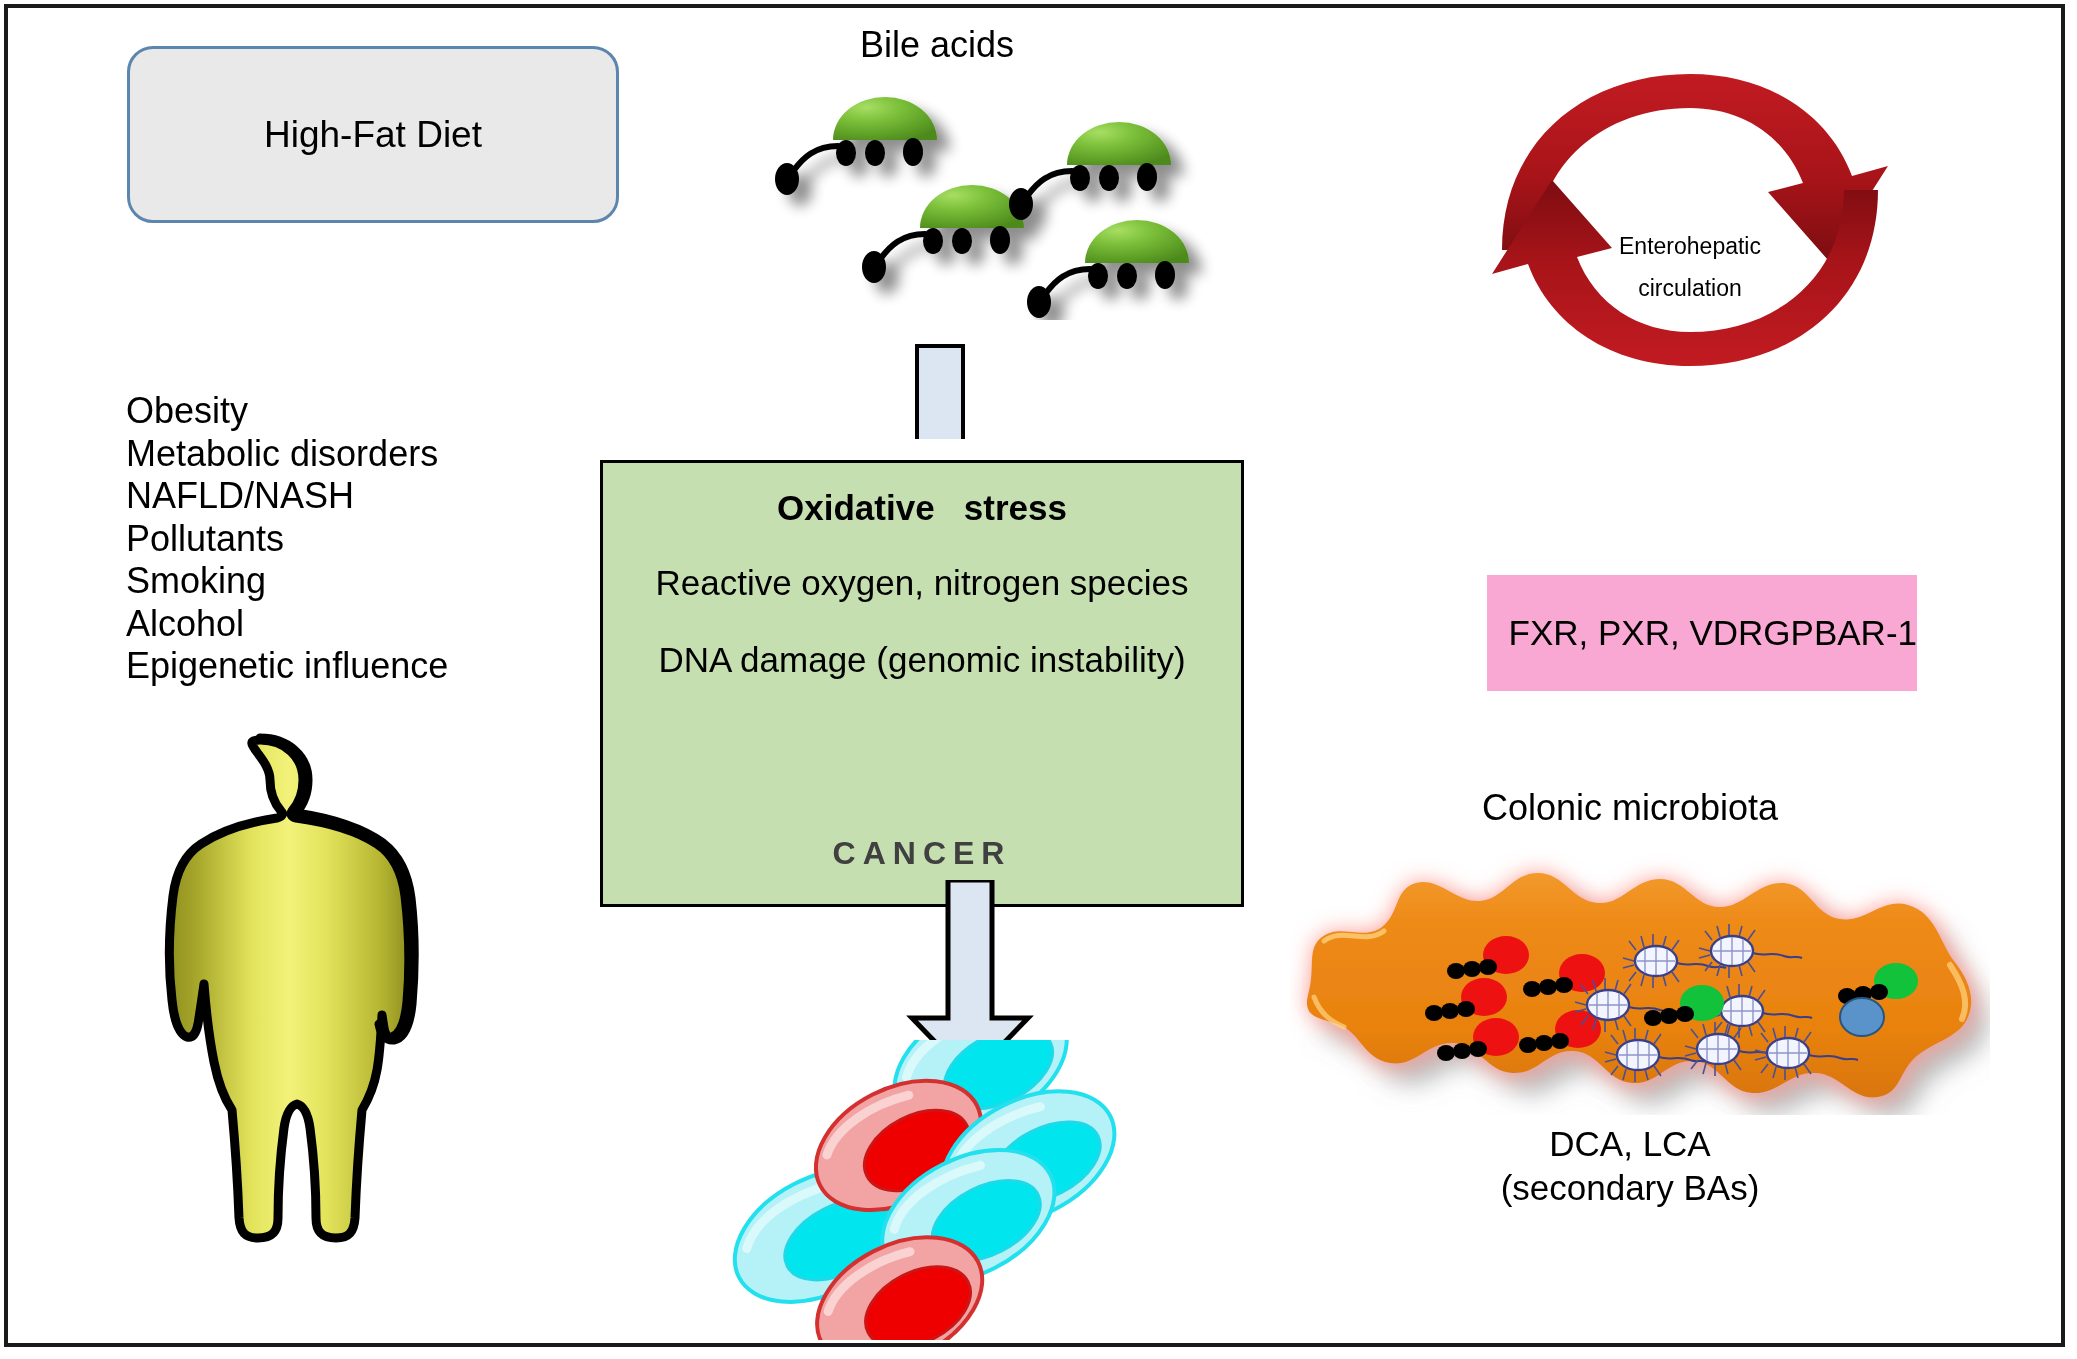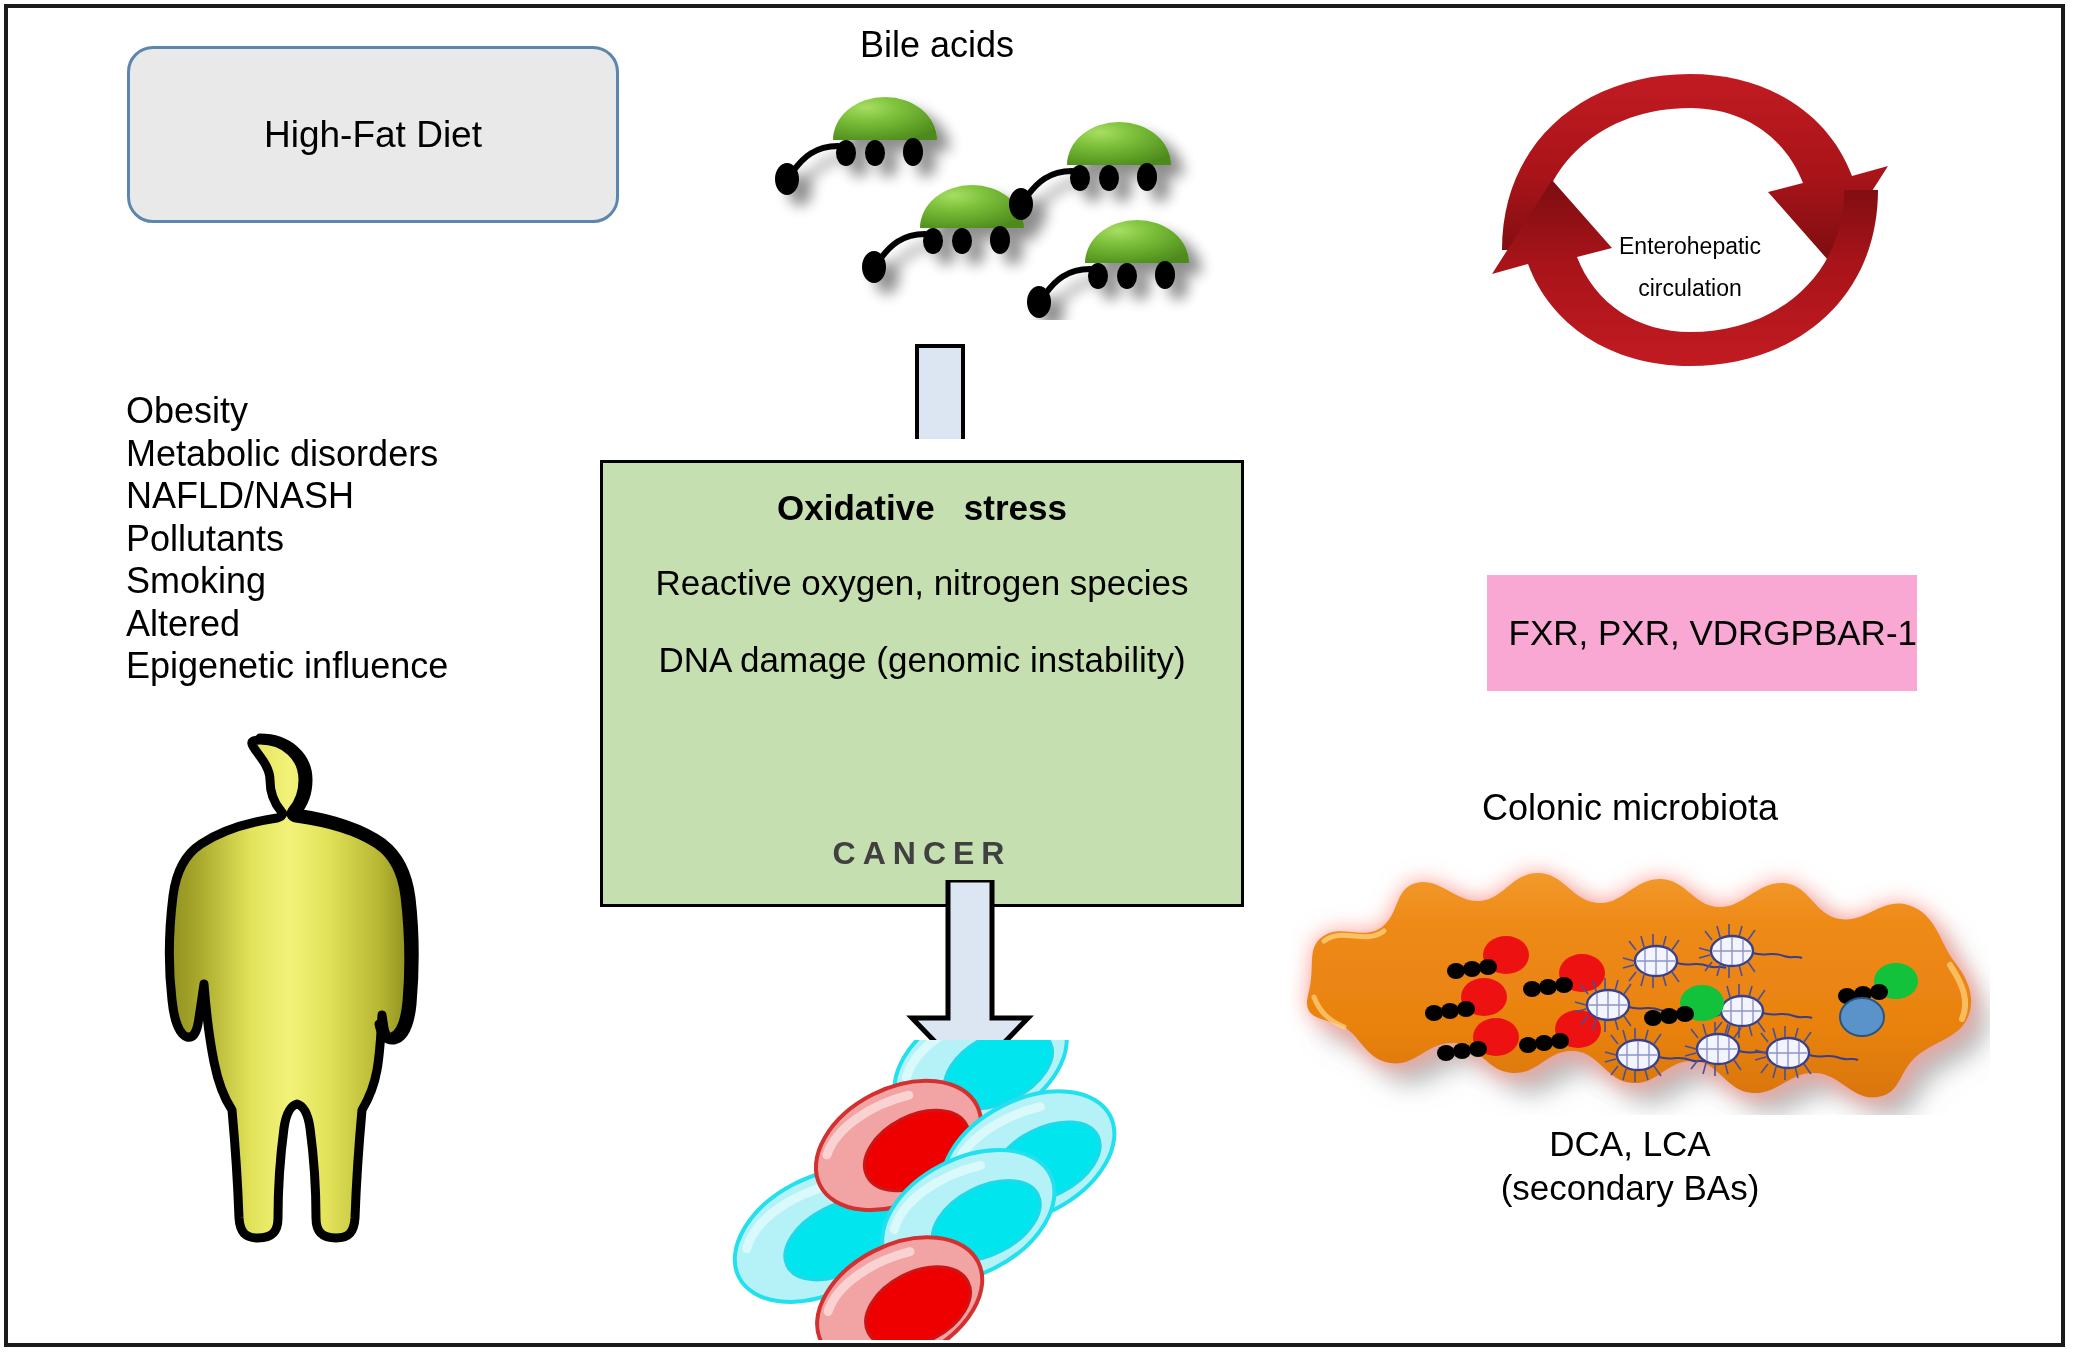--- a/index.html
+++ b/index.html
@@ -252,21 +252,21 @@
   <div id="hfd-box">
     <span class="label">High-Fat Diet</span>
   </div>
 
   <div id="risk-list">
     <div class="risk-item">Obesity</div>
     <div class="risk-item">Metabolic disorders</div>
     <div class="risk-item">NAFLD/NASH</div>
     <div class="risk-item">Pollutants</div>
     <div class="risk-item">Smoking</div>
-    <div class="risk-item">Altered</div>
+    <div class="risk-item">Alcohol</div>
     <div class="risk-item">Epigenetic influence</div>
   </div>
 
   <div id="obese-figure">
     <svg viewBox="0 0 330 540" width="330" height="540">
       <defs>
         <linearGradient id="bodyGrad" x1="0%" y1="0%" x2="100%" y2="0%">
           <stop offset="0%" stop-color="#8f8f20"></stop>
           <stop offset="12%" stop-color="#a8a82c"></stop>
           <stop offset="34%" stop-color="#e2e35a"></stop>

